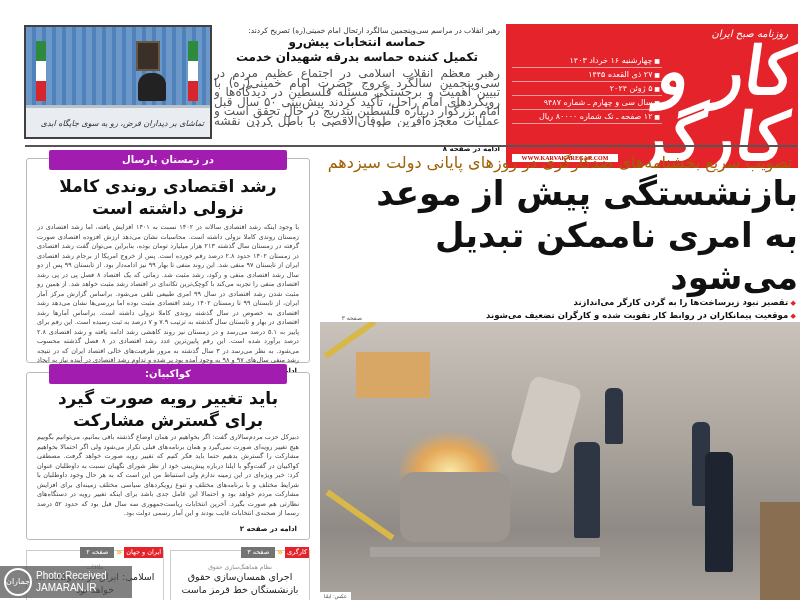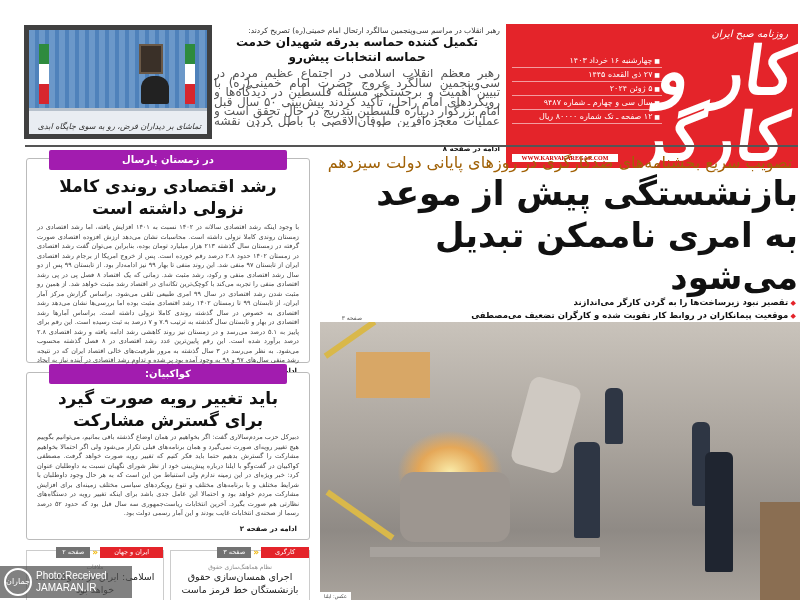--- a/index.html
+++ b/index.html
@@ -13,21 +13,21 @@
   .masthead .tagline { position: absolute; right: 10px; top: 4px; color: #fff; font-size: 10px; font-style: italic; font-family: "DejaVu Serif", serif; }
   .masthead .logo { position: absolute; right: 6px; top: 14px; color: #fff; font-size: 66px; font-weight: bold; font-family: "DejaVu Serif", serif; letter-spacing: -2px; line-height: 1; transform: skewX(-8deg); }
   .masthead .meta { position: absolute; left: 6px; top: 30px; width: 150px; }
   .masthead .meta li { list-style: none; color: #fff; font-size: 8px; line-height: 13px; border-bottom: 1px solid rgba(255,255,255,0.55); padding-right: 2px; white-space: nowrap; }
   .masthead .meta li::before { content: "■ "; font-size: 6px; }
   .masthead .url { position: absolute; left: 6px; bottom: 6px; width: 106px; background: #fff; color: #c00; font-size: 6px; text-align: center; padding: 1px 0; direction: ltr; font-family: "Liberation Serif", serif; font-weight: bold; }
 
   .top-rule { left: 25px; top: 145px; width: 773px; height: 2px; background: #555; }
 
   
-  .photo-leader { left: 24px; top: 25px; width: 188px; height: 114px; background: #0ea5e9; border: 5px solid #404040; overflow: hidden; }
+  .photo-leader { left: 24px; top: 25px; width: 188px; height: 114px; background: #0ea5e9; border: 2px solid #404040; overflow: hidden; }
   .photo-leader .curtain { position: absolute; left: 0; top: 0; width: 100%; height: 78px; background: repeating-linear-gradient(90deg, #6b98c9 0 6px, #4f82bb 6px 10px); }
   .photo-leader .flag { position: absolute; top: 14px; width: 10px; height: 60px; background: linear-gradient(#2e8b3e 0 33%, #fff 33% 66%, #d7262e 66%); }
   .photo-leader .portrait { position: absolute; left: 110px; top: 14px; width: 24px; height: 30px; background: #3a3028; border: 2px solid #6a5846; }
   .photo-leader .figure { position: absolute; left: 112px; top: 46px; width: 28px; height: 28px; background: #222; border-radius: 12px 12px 2px 2px; }
   .photo-leader .desk { position: absolute; left: 0; top: 78px; width: 100%; height: 36px; background: #e9edf2; border-top: 3px solid #b7c1cc; }
   .photo-leader .calligraphy { position: absolute; right: 6px; top: 92px; font-size: 8px; color: #333; font-style: italic; white-space: nowrap; font-family: "DejaVu Serif", serif; }
 
   .leader-text { left: 214px; top: 26px; width: 286px; height: 116px; }
   .leader-text .kicker { font-size: 7.5px; color: #333; text-align: right; }
   .leader-text .title { font-size: 12px; font-weight: bold; text-align: center; line-height: 15px; }
@@ -40,21 +40,21 @@
   .box .title { font-size: 17px; font-weight: bold; text-align: center; line-height: 22px; padding: 0 6px; font-family: "DejaVu Sans", sans-serif; }
   .box .body { font-size: 6.5px; color: #444; line-height: 9.5px; text-align: justify; padding: 0 10px; }
   .box .cont { font-size: 7px; font-weight: bold; padding: 2px 12px; }
 
   .box1 { top: 158px; height: 205px; }
   .box2 { top: 372px; height: 168px; }
 
   
   .teaser { top: 550px; height: 50px; border: 1px solid #ccc; border-bottom: none; background: #fff; }
   .teaser .tag { position: absolute; top: -4px; right: 0; display: flex; direction: rtl; height: 11px; }
-  .teaser .tag .sec { background: #e4242a; color: #fff; font-size: 6.5px; padding: 0 14px; line-height: 11px; }
+  .teaser .tag .sec { background: #e4242a; color: #fff; font-size: 6.5px; padding: 0 2px; line-height: 11px; }
   .teaser .tag .chev { color: #f2b705; font-size: 9px; line-height: 11px; padding: 0 2px; font-weight: bold; }
   .teaser .tag .pg { background: #737373; color: #fff; font-size: 6.5px; padding: 0 6px; line-height: 11px; }
   .teaser .kick { text-align: center; font-size: 6px; color: #888; margin-top: 12px; }
   .teaser .ttl { text-align: center; font-size: 9.5px; line-height: 13px; color: #222; }
   .teaser-a { left: 170px; width: 140px; }
   .teaser-b { left: 26px; width: 138px; }
 
   .watermark { left: 0; top: 566px; width: 132px; height: 32px; background: rgba(80,80,80,0.72); display: flex; align-items: center; direction: ltr; }
   .watermark .seal { width: 28px; height: 28px; border: 2px solid #fff; border-radius: 50%; margin: 0 4px 0 4px; color: #fff; font-size: 8px; text-align: center; line-height: 24px; }
   .watermark .txt { color: #fff; font-size: 10px; line-height: 12px; font-family: "Liberation Sans", sans-serif; }
@@ -98,22 +98,22 @@
   <div class="flag" style="left:10px"></div>
   <div class="flag" style="right:12px"></div>
   <div class="portrait"></div>
   <div class="figure"></div>
   <div class="desk"></div>
   <div class="calligraphy">تماشای بر دیداران فرض، رو به سوی جایگاه ابدی</div>
 </div>
 
 <div class="abs leader-text">
   <div class="kicker">رهبر انقلاب در مراسم سی‌وپنجمین سالگرد ارتحال امام خمینی(ره) تصریح کردند:</div>
+  <div class="title">حماسه انتخابات پیش‌رو</div>
   <div class="title">تکمیل کننده حماسه بدرقه شهیدان خدمت</div>
-  <div class="title">حماسه انتخابات پیش‌رو</div>
   <div class="body" style="height:58px;overflow:hidden">رهبر معظم انقلاب اسلامی در اجتماع عظیم مردم در سی‌وپنجمین سالگرد عروج حضرت امام خمینی(ره) با تبیین اهمیت و برجستگی مسئله فلسطین در دیدگاه‌ها و رویکردهای امام راحل، تأکید کردند پیش‌بینی ۵۰ سال قبل امام بزرگوار درباره فلسطین بتدریج در حال تحقق است و عملیات معجزه‌آفرین طوفان‌الاقصی با باطل کردن نقشه وسیع دشمنان برای تسلط بر منطقه و جهان اسلام، رژیم صهیونیستی را در مسیر اضمحلال قرار داده و در برابر ایستادگی ایمانی و تحسین‌برانگیز مردم غزه، رژیم اشغالگر در مقابل چشم جهانیان در حال ذوب شدن است.</div>
   <div class="cont">ادامه در صفحه ۸</div>
 </div>
 
 <div class="abs top-rule"></div>
 
 <div class="abs box box1">
   <div class="label">در زمستان پارسال</div>
   <div style="height:16px"></div>
   <div class="title">رشد اقتصادی روندی کاملا نزولی داشته است</div>
@@ -158,21 +158,21 @@
   </div>
 </div>
 
 <div class="abs main-kicker">تصویب سریع بخشنامه‌های ضدکارگری در روزهای پایانی دولت سیزدهم</div>
 <div class="abs main-headline">
   <div>بازنشستگی پیش از موعد</div>
   <div>به امری ناممکن تبدیل می‌شود</div>
 </div>
 <ul class="abs bullets">
   <li>تقصیر نبود زیرساخت‌ها را به گردن کارگر می‌اندازند</li>
-  <li>موقعیت پیمانکاران در روابط کار تقویت شده و کارگران تضعیف می‌مصطفی</li>
+  <li>موقعیت پیمانکاران در روابط کار تقویت شده و کارگران تضعیف می‌شوند</li>
 </ul>
 <div class="abs page-ref">صفحه ۳</div>
 
 <div class="abs photo-main">
   <div class="beam" style="left:0;top:14px;width:60px;height:6px;transform:rotate(-35deg);"></div>
   <div class="beam" style="left:36px;top:30px;width:74px;height:46px;background:#d8a766;"></div>
   <div class="beam" style="left:0;top:190px;width:80px;height:6px;transform:rotate(35deg);"></div>
   <div class="machine" style="left:80px;top:150px;width:110px;height:70px;border-radius:14px;background:#9d9690;"></div>
   <div class="ladle"></div>
   <div class="machine" style="left:50px;top:225px;width:230px;height:10px;background:#a7a29d;"></div>

